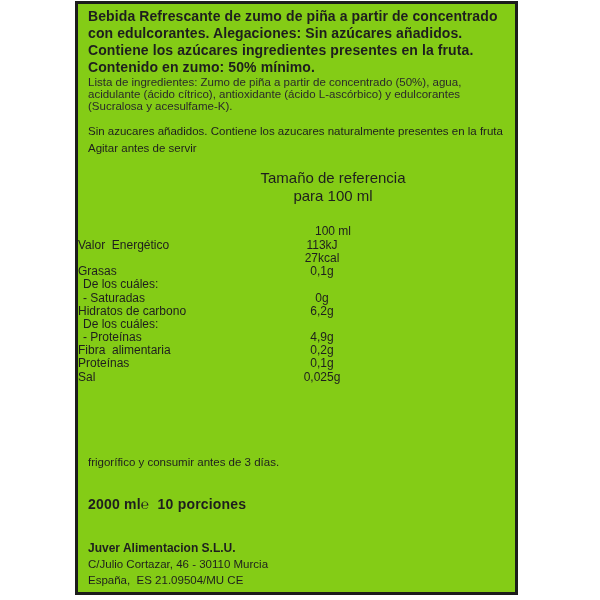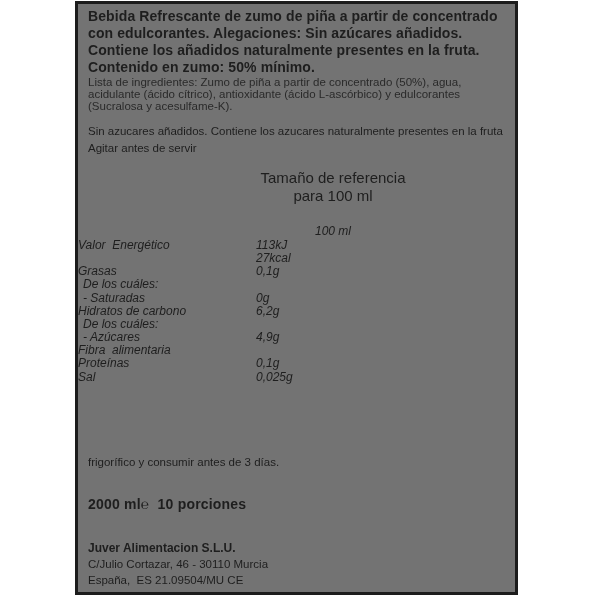--- a/index.html
+++ b/index.html
@@ -13,21 +13,21 @@
   .page {
     position: relative;
     width: 600px; height: 600px;
     background: #ffffff;
   }
   .label-box {
     position: absolute;
     left: 75px; top: 1px;
     width: 443px; height: 594px;
     border: 3px solid #1c1c1c;
-    background: #737373;
+    background: #84cc16;
   }
   .line { white-space: pre; }
 
   .title {
     position: absolute;
     left: 10px; top: 4px;
     font-size: 14px;
     font-weight: bold;
     line-height: 17px;
     letter-spacing: 0.1px;
@@ -52,36 +52,35 @@
     padding-left: 70px;
     font-size: 15px;
     line-height: 17.5px;
     text-align: center;
   }
   .nutrition {
     position: absolute;
     left: 0; top: 220px;
     width: 388px;
     font-size: 12px;
-    font-style: italic;
   }
   .nut-header {
     line-height: 14px;
     margin-bottom: 1px;
     display: flex;
   }
   .nut-header .spacer { flex: 0 0 189px; }
   .nut-header .col-100ml { flex: 0 0 132px; text-align: center; }
   .nut-row {
     display: flex;
     line-height: 13.15px;
   }
   .nut-label { flex: 0 0 178px; white-space: pre; }
   .nut-label.indent { padding-left: 5px; }
-  .nut-value { flex: 0 0 132px; white-space: pre; }
+  .nut-value { flex: 0 0 132px; text-align: center; white-space: pre; }
   .storage {
     position: absolute;
     left: 10px; top: 450px;
     font-size: 11.5px;
     line-height: 16.8px;
   }
   .quantity {
     position: absolute;
     left: 10px; top: 492px;
     font-size: 14px;
@@ -105,21 +104,21 @@
 </style>
 </head>
 <body>
 
 <div class="page">
   <div class="label-box">
 
     <div class="title">
       <div class="line">Bebida Refrescante de zumo de piña a partir de concentrado</div>
       <div class="line">con edulcorantes. Alegaciones: Sin azúcares añadidos.</div>
-      <div class="line">Contiene los añadidos naturalmente presentes en la fruta.</div>
+      <div class="line">Contiene los azúcares ingredientes presentes en la fruta.</div>
       <div class="line">Contenido en zumo: 50% mínimo.</div>
     </div>
 
     <div class="ingredients">
       <div class="line">Lista de ingredientes: Zumo de piña a partir de concentrado (50%), agua,</div>
       <div class="line">acidulante (ácido cítrico), antioxidante (ácido L-ascórbico) y edulcorantes</div>
       <div class="line">(Sucralosa y acesulfame-K).</div>
     </div>
 
     <div class="shake-block">
@@ -159,25 +158,26 @@
       </div>
       <div class="nut-row">
         <div class="nut-label">Hidratos de carbono</div>
         <div class="nut-value">6,2g</div>
       </div>
       <div class="nut-row">
         <div class="nut-label indent">De los cuáles:</div>
         <div class="nut-value"></div>
       </div>
       <div class="nut-row">
-        <div class="nut-label indent">- Azúcares</div>
+        <div class="nut-label indent">- Proteínas</div>
         <div class="nut-value">4,9g</div>
       </div>
       <div class="nut-row">
         <div class="nut-label">Fibra  alimentaria</div>
+        <div class="nut-value">0,2g</div>
       </div>
       <div class="nut-row">
         <div class="nut-label">Proteínas</div>
         <div class="nut-value">0,1g</div>
       </div>
       <div class="nut-row">
         <div class="nut-label">Sal</div>
         <div class="nut-value">0,025g</div>
       </div>
     </div>

